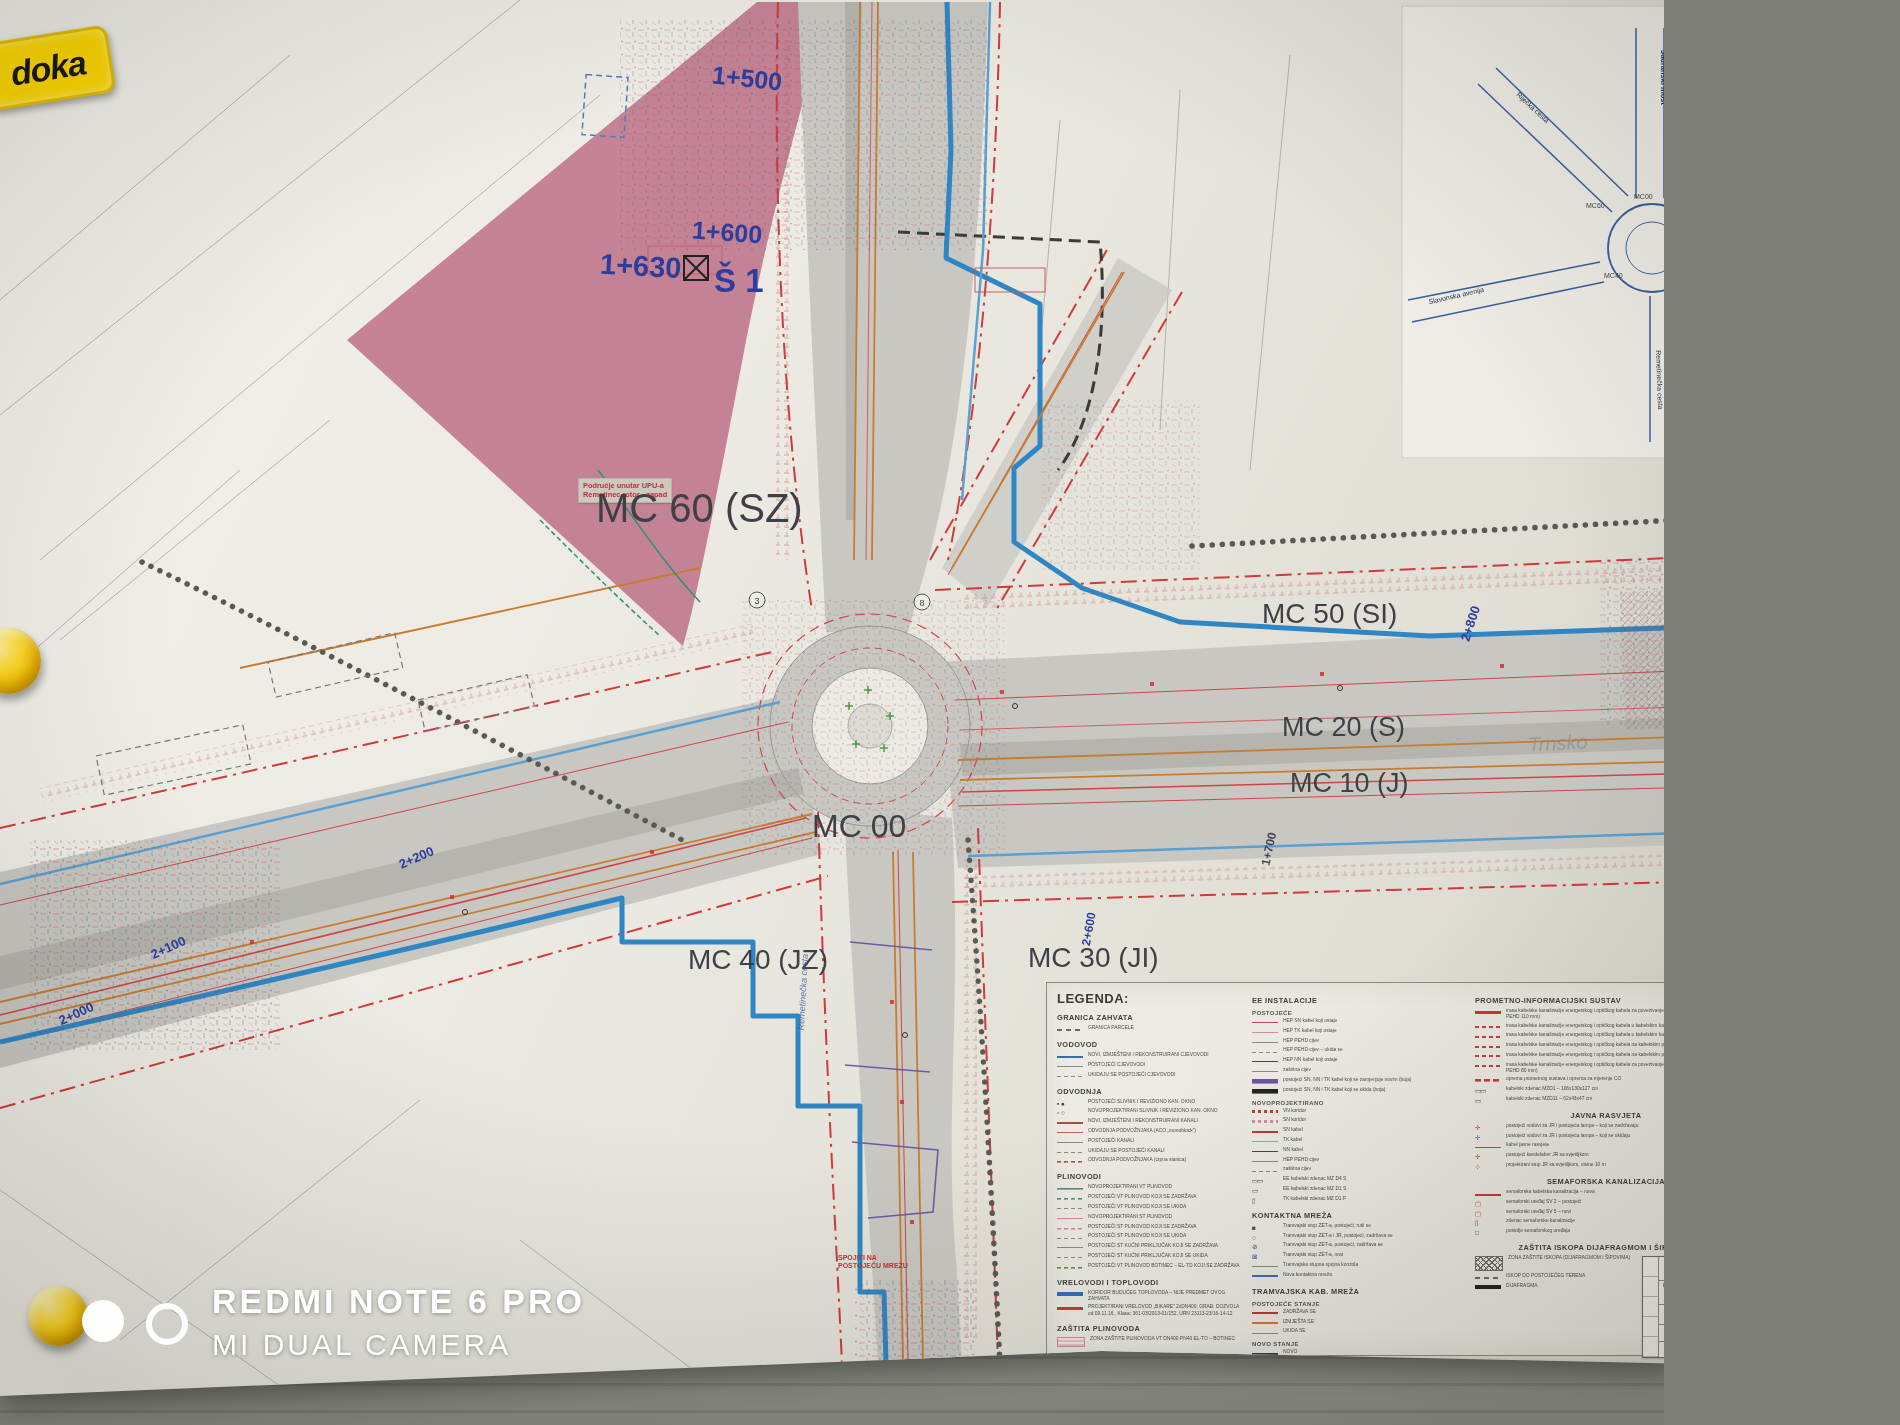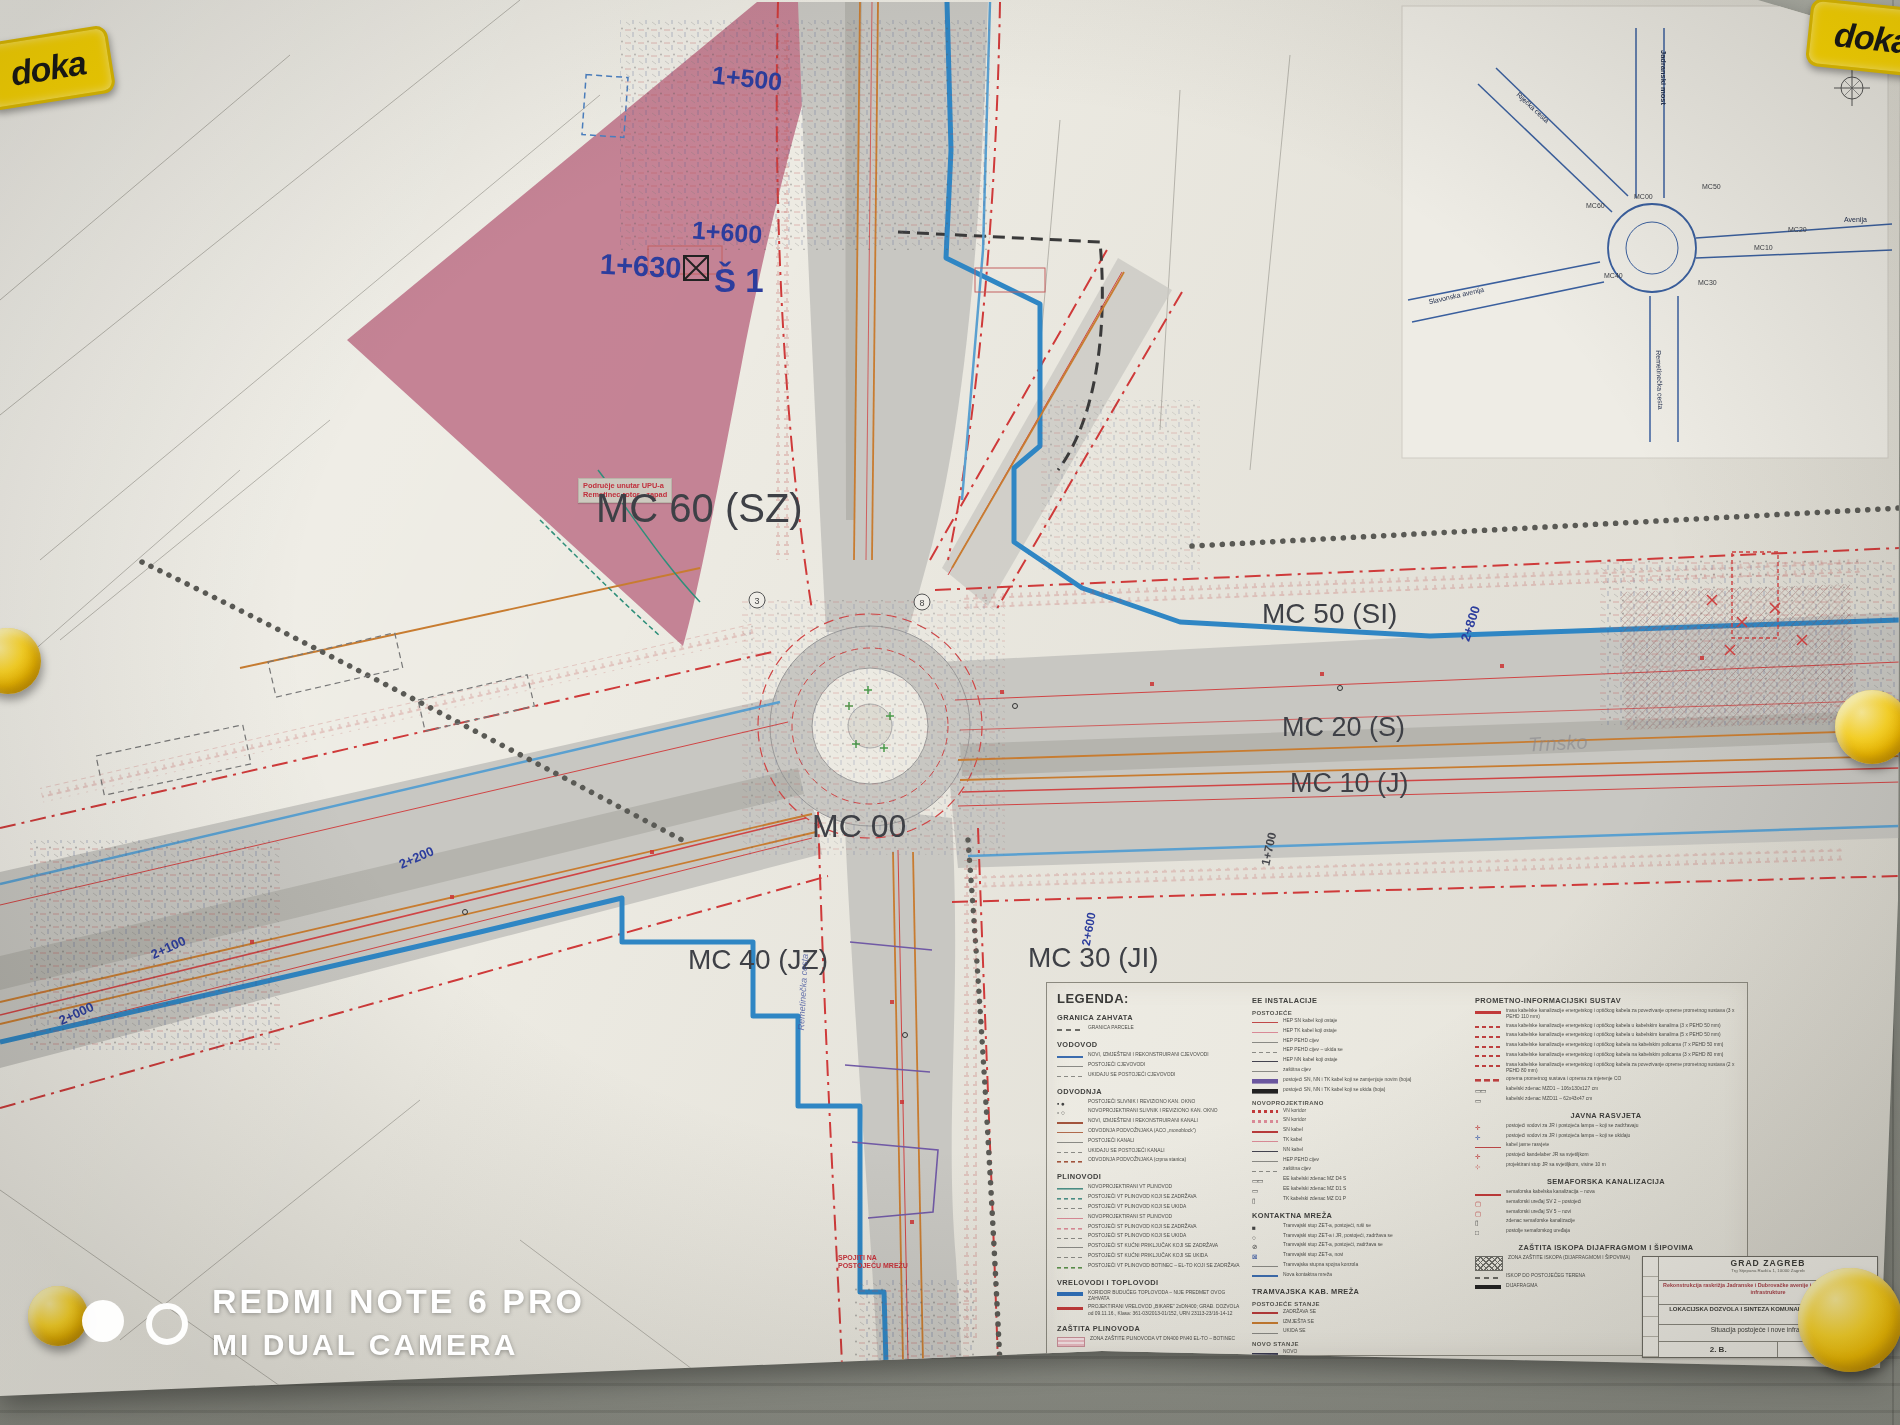--- a/index.html
+++ b/index.html
@@ -1,16 +1,16 @@
 <!DOCTYPE html>
 <html><head>
 <meta charset="utf-8">
 <style>
   html,body{margin:0;padding:0;background:#7d7f77;}
-  #stage{position:relative;width:1900px;height:1425px;overflow:hidden;
+  #stage{position:relative;width:1664px;height:1425px;overflow:hidden;
          font-family:"Liberation Sans",sans-serif;background:#a7a9a0;}
   
   #wall{position:absolute;inset:0;
     background:
       linear-gradient(180deg,#b6b8af 0%,#a9aba2 40%,#999b92 75%,#8b8d85 100%);}
   #wall .siding{position:absolute;left:0;right:0;bottom:0;height:120px;
     background:repeating-linear-gradient(180deg,transparent 0 24px,rgba(0,0,0,.10) 24px 27px);}
   #wall .seam{position:absolute;top:0;bottom:0;width:2px;background:rgba(0,0,0,.14);}
   
   #paper-wrap{position:absolute;inset:0;filter:drop-shadow(0 10px 14px rgba(0,0,0,.38));}
@@ -104,21 +104,21 @@
   .doka{position:absolute;background:#ffd900;border-radius:12px;border:3px solid #e3bf00;
     display:flex;align-items:center;justify-content:center;
     box-shadow:1px 4px 7px rgba(0,0,0,.35), inset 0 0 10px rgba(255,255,255,.5);}
   .doka span{font-weight:bold;font-style:italic;font-size:34px;color:#171714;letter-spacing:-1px;}
   
   #watermark{position:absolute;left:0;top:1270px;width:640px;height:120px;color:#fff;z-index:40;}
   #wm-c1{position:absolute;left:82px;top:30px;width:42px;height:42px;border-radius:50%;background:#fff;opacity:.97;}
   #wm-c2{position:absolute;left:146px;top:33px;width:30px;height:30px;border-radius:50%;border:6px solid #fff;opacity:.97;}
   #wm-l1{position:absolute;left:212px;top:12px;font-size:34px;font-weight:bold;letter-spacing:3px;
      text-shadow:0 1px 4px rgba(0,0,0,.35);}
-  #wm-l2{position:absolute;left:212px;top:58px;font-size:30px;font-weight:bold;letter-spacing:3px;
+  #wm-l2{position:absolute;left:212px;top:58px;font-size:30px;font-weight:normal;letter-spacing:3px;
      text-shadow:0 1px 4px rgba(0,0,0,.35);text-align:right;}
   
   #vignette{position:absolute;inset:0;pointer-events:none;z-index:30;
     background:radial-gradient(1250px 950px at 52% 44%,rgba(0,0,0,0) 55%,rgba(30,28,20,.16) 100%);}
 </style>
 </head>
 <body>
 
 <div id="stage">
 

